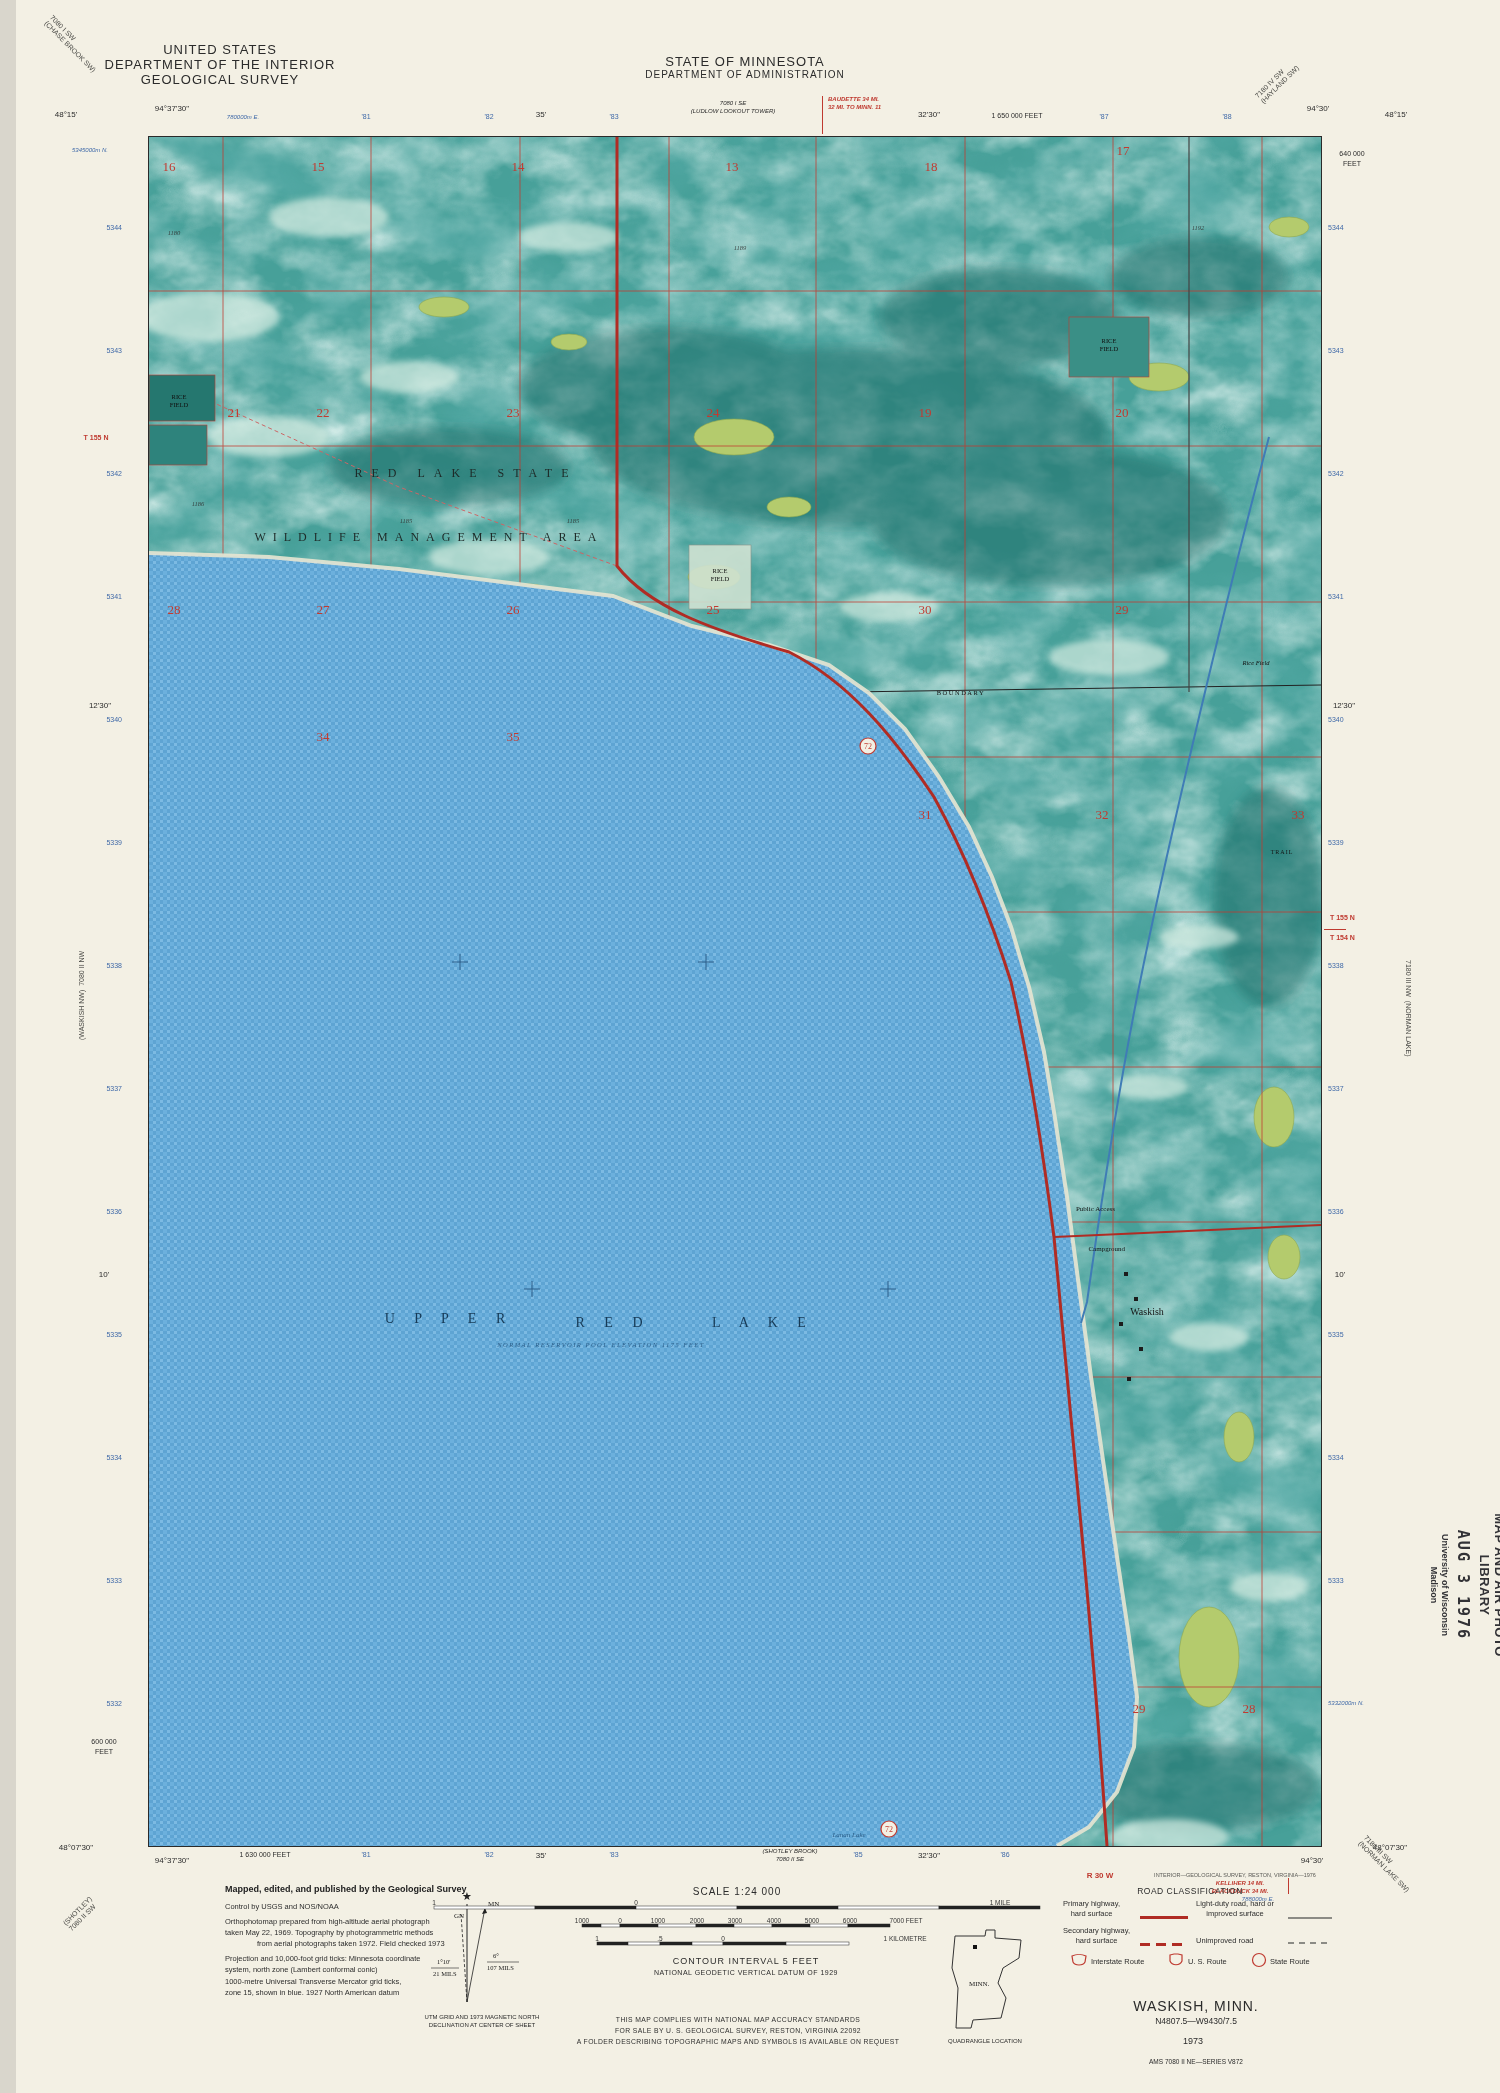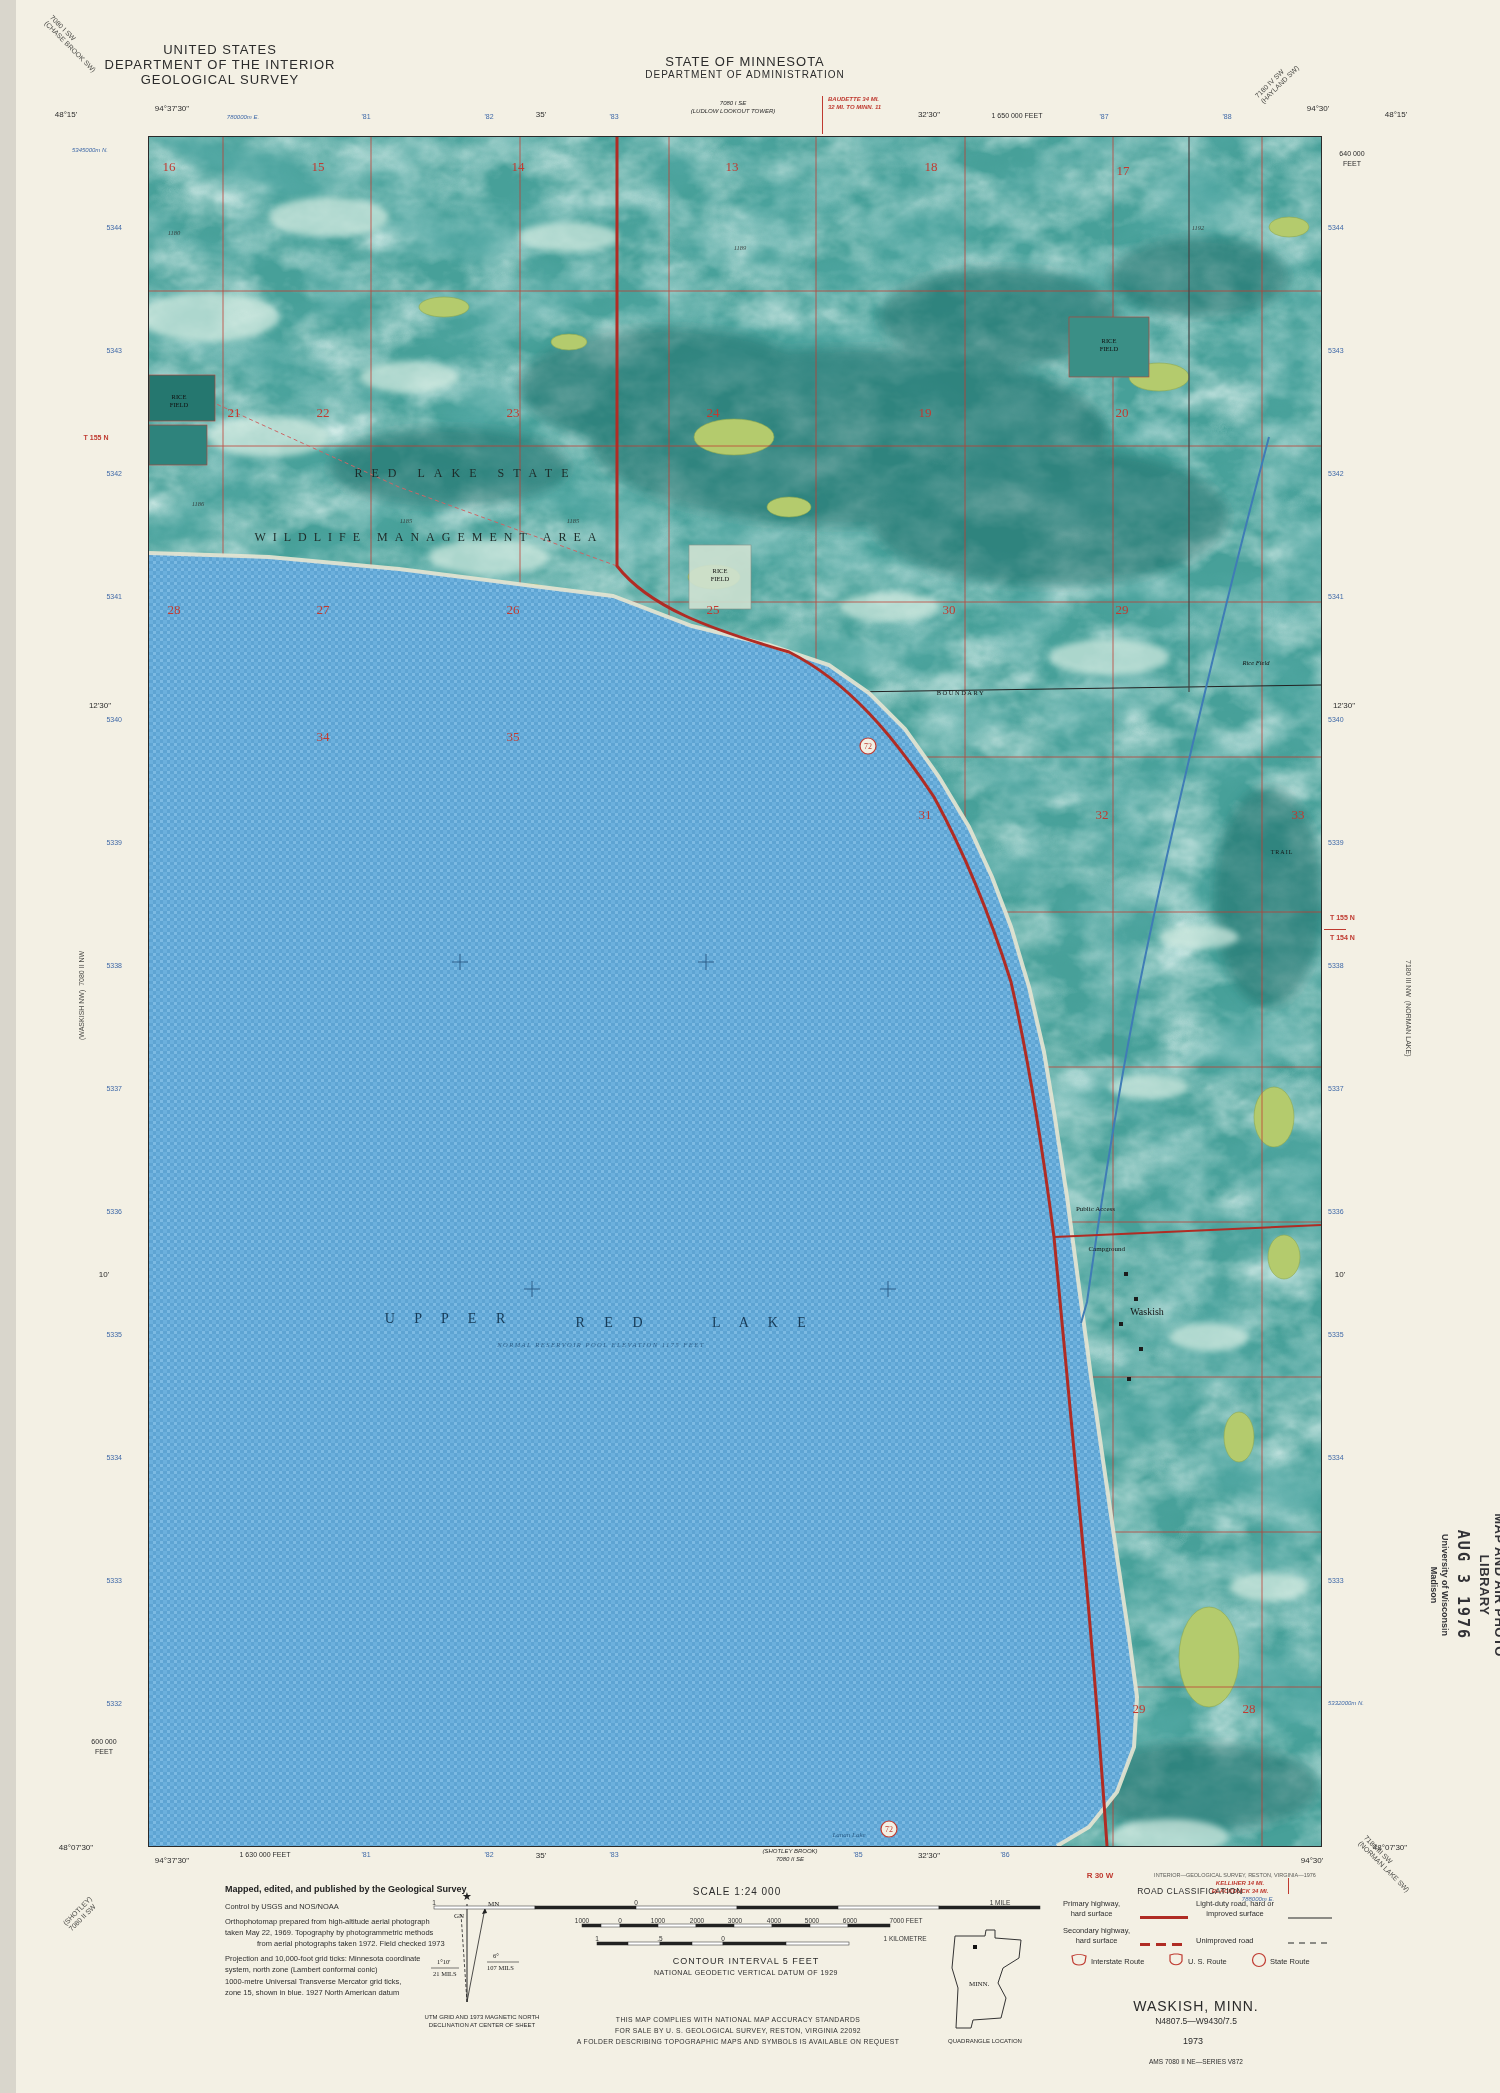--- a/index.html
+++ b/index.html
@@ -268,32 +268,32 @@
         <text x="1107" y="528" font-style="italic">Rice Field</text>
       </g>
       <text x="700" y="1700" font-size="7" font-style="italic" fill="#2c5f8a" text-anchor="middle">Lanan Lake</text>
     </svg>
     <div id="map-overlay">
         <span class="sec" style="position: absolute; left: 20px; top: 30px;">16</span>
         <span class="sec" style="position: absolute; left: 169px; top: 30px;">15</span>
         <span class="sec" style="position: absolute; left: 369px; top: 30px;">14</span>
         <span class="sec" style="position: absolute; left: 568px; top: 30px; margin-left: 15px;">13</span>
         <span class="sec" style="position: absolute; left: 782px; top: 30px;">18</span>
-        <span class="sec" style="position: absolute; left: 974px; top: 34px;">17</span>
+        <span class="sec" style="position: absolute; left: 974px; top: 14px;">17</span>
         <span class="sec" style="position: absolute; left: 85px; top: 276px;">21</span>
         <span class="sec" style="position: absolute; left: 174px; top: 276px;">22</span>
         <span class="sec" style="position: absolute; left: 364px; top: 276px;">23</span>
         <span class="sec" style="position: absolute; left: 564px; top: 276px;">24</span>
         <span class="sec" style="position: absolute; left: 776px; top: 276px;">19</span>
         <span class="sec" style="position: absolute; left: 973px; top: 276px;">20</span>
         <span class="sec" style="position: absolute; left: 25px; top: 473px;">28</span>
         <span class="sec" style="position: absolute; left: 174px; top: 473px;">27</span>
         <span class="sec" style="position: absolute; left: 364px; top: 473px;">26</span>
         <span class="sec" style="position: absolute; left: 564px; top: 473px;">25</span>
-        <span class="sec" style="position: absolute; left: 776px; top: 473px; margin-left: 24px;">30</span>
+        <span class="sec" style="position: absolute; left: 776px; top: 473px;">30</span>
         <span class="sec" style="position: absolute; left: 973px; top: 473px;">29</span>
         <span class="sec" style="position: absolute; left: 174px; top: 600px;">34</span>
         <span class="sec" style="position: absolute; left: 364px; top: 600px;">35</span>
         <span class="sec" style="position: absolute; left: 776px; top: 678px;">31</span>
         <span class="sec" style="position: absolute; left: 953px; top: 678px;">32</span>
         <span class="sec" style="position: absolute; left: 1149px; top: 678px;">33</span>
         <span class="sec" style="position: absolute; left: 990px; top: 1572px;">29</span>
         <span class="sec" style="position: absolute; left: 1100px; top: 1572px;">28</span>
         <span class="elev" style="position: absolute; left: 25px; top: 95px;">1180</span>
         <span class="elev" style="position: absolute; left: 49px; top: 366px;">1186</span>

